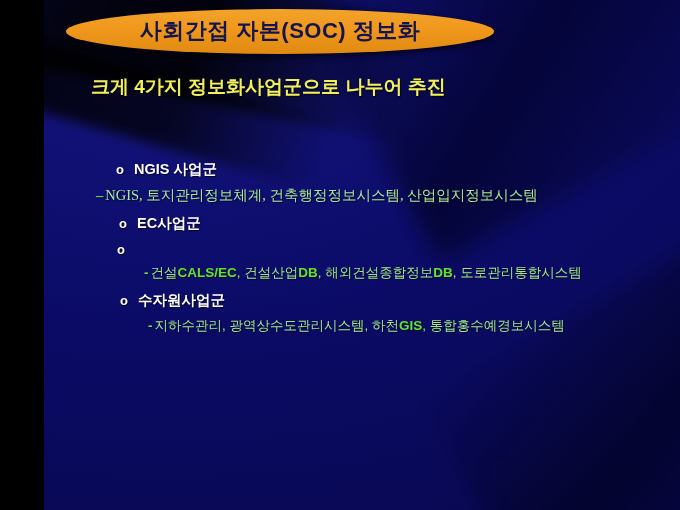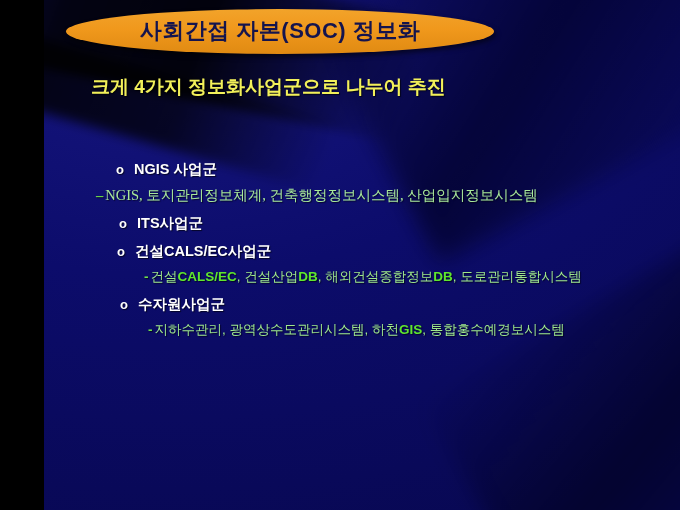--- a/index.html
+++ b/index.html
@@ -234,28 +234,27 @@
         <span>NGIS 사업군</span>
       </div>
       <div class="group-sub">
         <span class="dash">–</span><span>NGIS</span><span>, 토지관리정보체계, 건축행정정보시스템, 산업입지정보시스템</span>
       </div>
     </div>
 
     <div class="group g2">
       <div class="group-head">
         <span class="group-bullet">o</span>
-        <span>ITS사업군</span>
+        <span>EC사업군</span>
       </div>
     </div>
 
     <div class="group g3">
       <div class="group-head">
         <span class="group-bullet">o</span>
-        <span>건설CALS/EC사업군</span>
       </div>
       <div class="group-sub">
         <span class="dash">-</span><span>건설</span><span class="em">CALS/EC</span><span>, 건설산업</span><span class="em">DB</span><span>, 해외건설종합정보</span><span class="em">DB</span><span>, 도로관리통합시스템</span>
       </div>
     </div>
 
     <div class="group g4">
       <div class="group-head">
         <span class="group-bullet">o</span>
         <span>수자원사업군</span>

